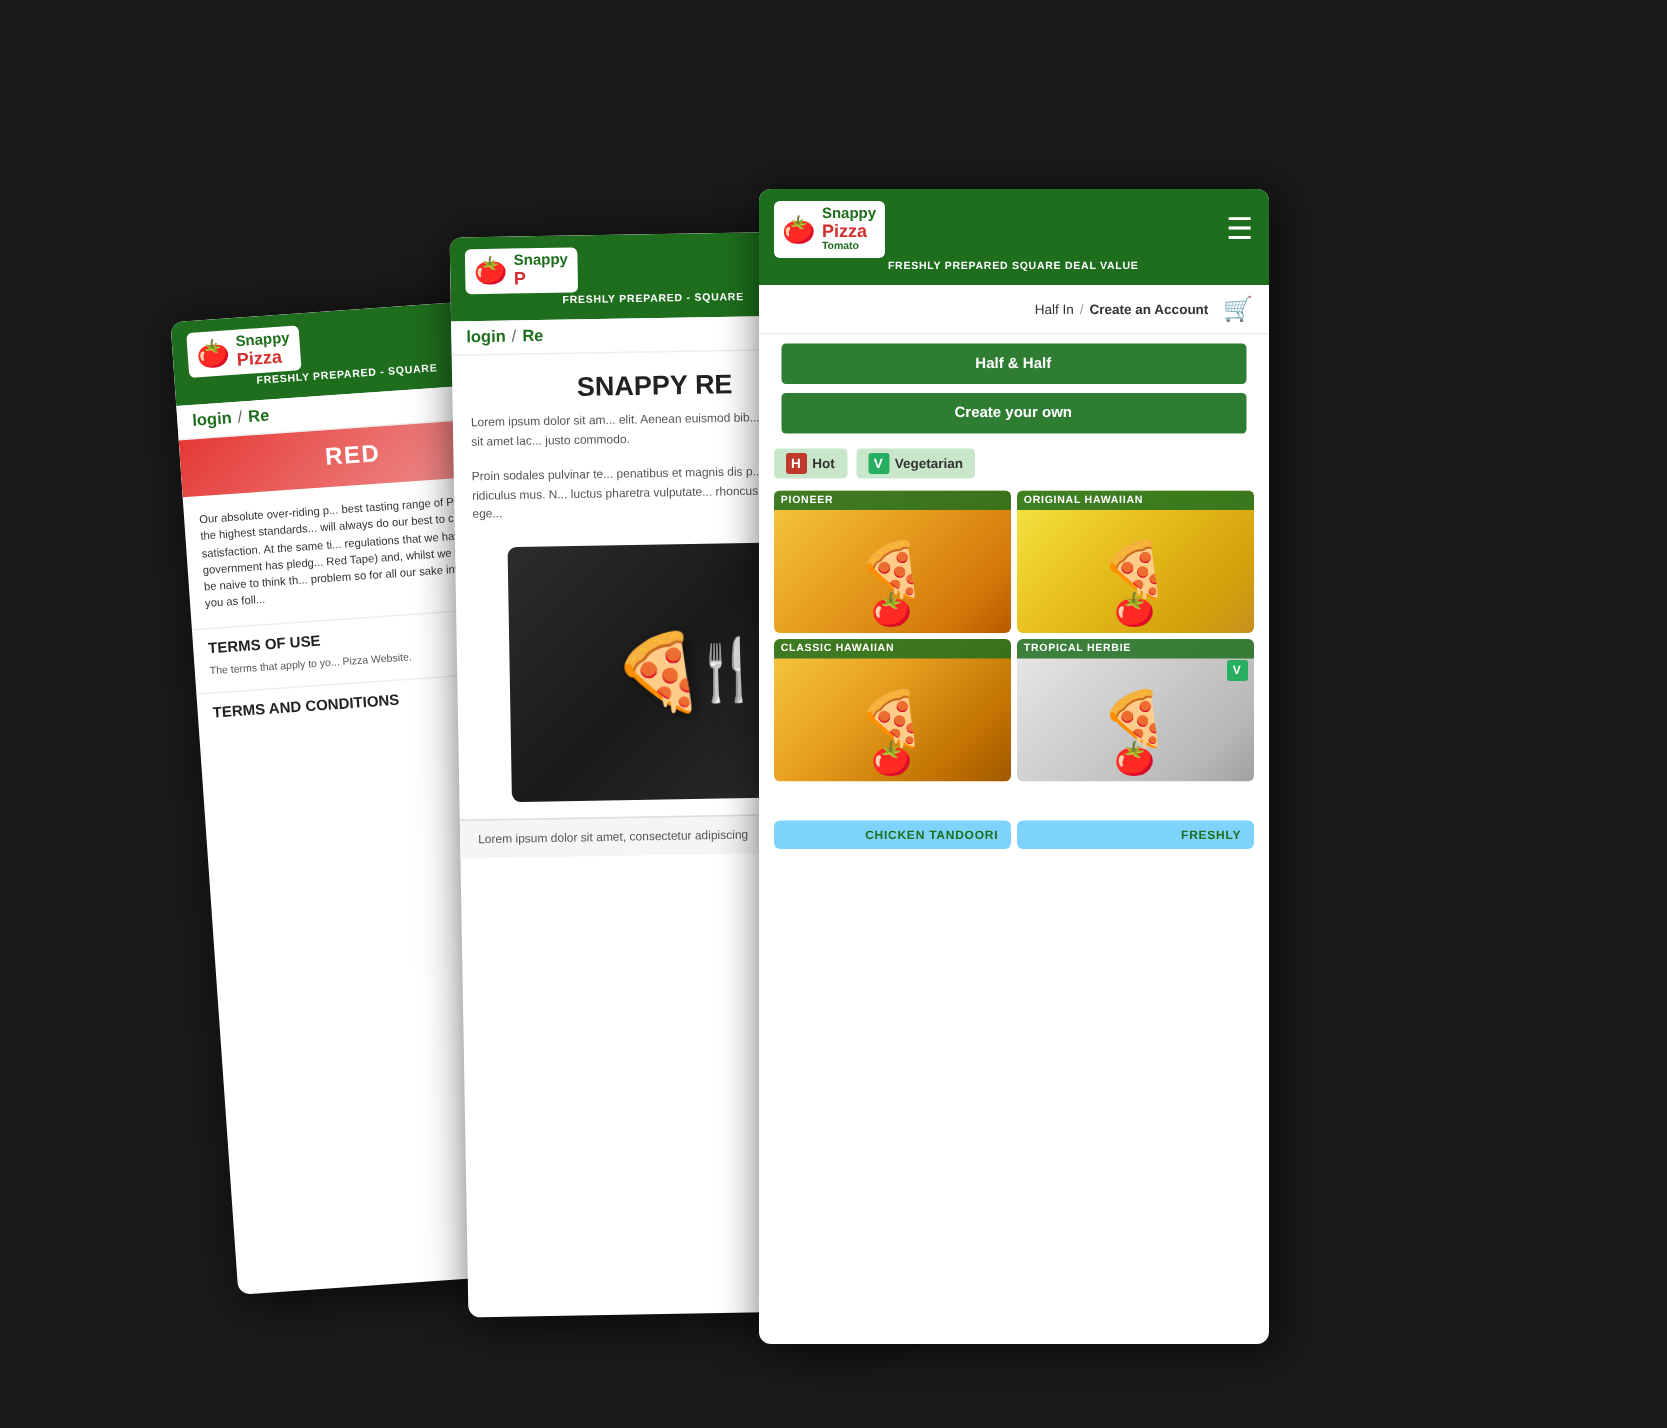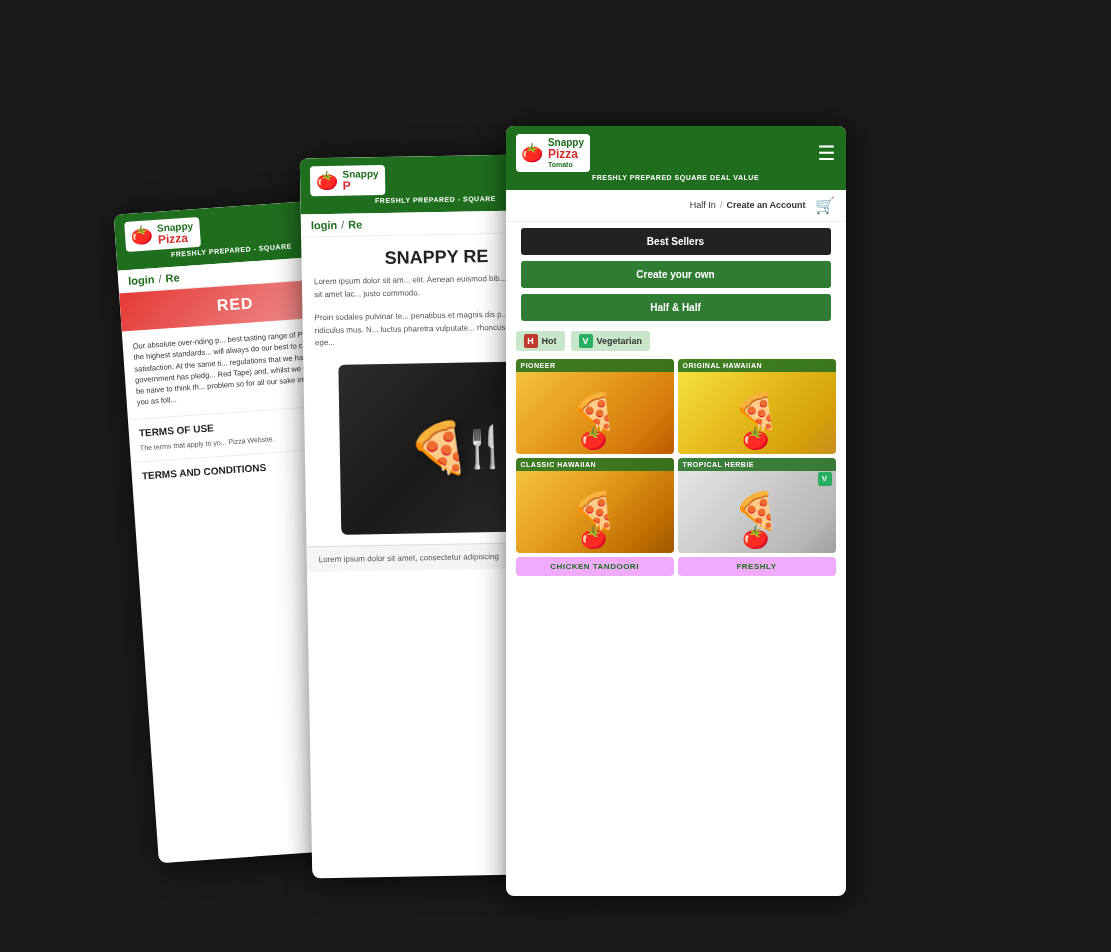--- a/index.html
+++ b/index.html
@@ -383,28 +383,29 @@
     }
 
     .pizza-bottom-row {
       display: grid;
       grid-template-columns: 1fr 1fr;
       gap: 4px;
       padding: 0 10px 4px;
     }
 
     .pizza-bottom-card {
-      background: #f0abfc;
+      background: #7dd3fc;
       border-radius: 4px;
       padding: 5px 8px;
       font-size: 8px;
       font-weight: bold;
       color: #1e6e1e;
-      text-align: center;
+      text-align: right;
       letter-spacing: 0.5px;
+      margin-top: 22px;
     }
   </style>
 </head>
 <body>
 
 <div class="scene">
 
   <div class="phone-card card-left">
     <div class="phone-header">
       <div class="logo-bar">
@@ -481,23 +482,22 @@
       </div>
       <div class="tagline-bar">FRESHLY PREPARED SQUARE DEAL VALUE</div>
     </div>
     <div class="right-nav-bar">
       <span class="link">Half In</span>
       <span class="sep">/</span>
       <span class="create-account">Create an Account</span>
       <span class="cart-icon">🛒</span>
     </div>
     <div class="action-btns">
-      <button class="btn-dark">Best Sellers</button>
+      <button class="btn-green">Half &amp; Half</button>
       <button class="btn-green">Create your own</button>
-      <button class="btn-green">Half &amp; Half</button>
     </div>
     <div class="filter-row">
       <div class="filter-tag">
         <span class="tag-letter tag-hot">H</span>
         <span>Hot</span>
       </div>
       <div class="filter-tag">
         <span class="tag-letter tag-veg">V</span>
         <span>Vegetarian</span>
       </div>

